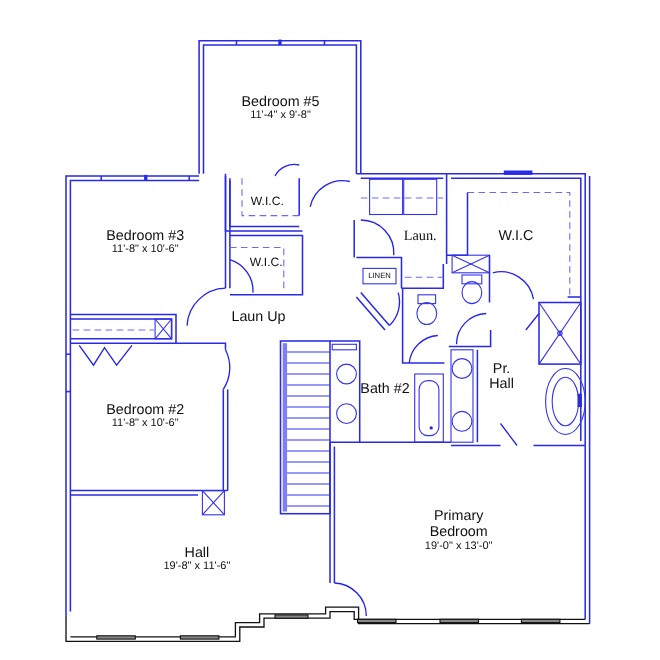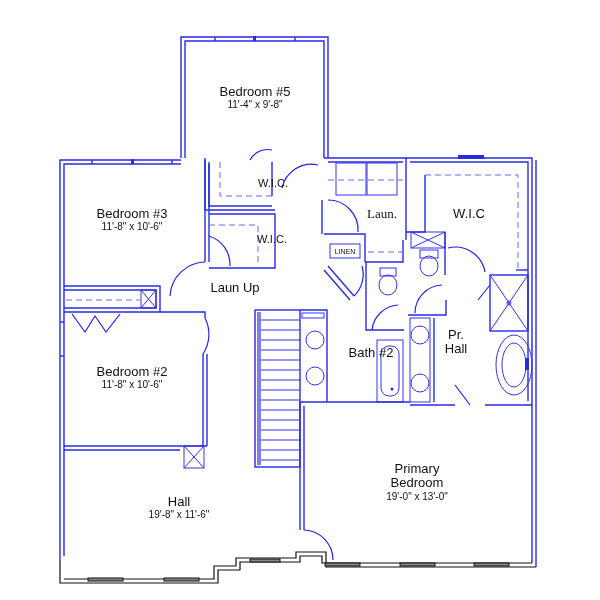--- a/index.html
+++ b/index.html
@@ -8,21 +8,21 @@
   .wall { fill: none; stroke: #2a2ae6; stroke-width: 1.4; }
   .dash { fill: none; stroke: #6a6af5; stroke-width: 1; stroke-dasharray: 6 4; }
   .fix { fill: none; stroke: #3333ee; stroke-width: 1; }
   .door { fill: none; stroke: #2222ee; stroke-width: 1.2; }
   .blk { fill: none; stroke: #111; stroke-width: 1.2; }
   .win { fill: #888; stroke: #111; stroke-width: 1; }
   .wfill { fill: #2a2ae6; }
   .label { position: absolute; font-family: "Liberation Sans", sans-serif; color: #111; text-align: center; white-space: nowrap; transform: translateX(-50%); line-height: 1.1; }
   .rname { font-size: 13px; }
   .rdim { font-size: 10px; }
-  .small { font-size: 11px; margin-left: 30px; }
+  .small { font-size: 11px; }
   .tiny { font-size: 7px; }
 </style>
 </head>
 <body>
 
 <svg id="plan" viewBox="0 0 600 600" xmlns="http://www.w3.org/2000/svg">
 
   <g>
     <path class="wall" d="M181,158 V37 H328 V158"></path>
     <path class="wall" d="M185,158 V41 H324 V158"></path>
@@ -204,17 +204,17 @@
   <div class="rname">Primary</div>
   <div class="rname">Bedroom</div>
   <div class="rdim">19'-0" x 13'-0"</div>
 </div>
 <div class="label small" style="left:243px;top:177px;">W.I.C.</div>
 <div class="label small" style="left:242px;top:233px;">W.I.C.</div>
 <div class="label rname" style="left:235px;top:281px;">Laun Up</div>
 <div class="label rname" style="left:382px;top:207px;font-family:Liberation Serif, serif;">Laun.</div>
 <div class="label rname" style="left:469px;top:207px;">W.I.C</div>
 <div class="label tiny" style="left:345px;top:248px;">LINEN</div>
-<div class="label rname" style="left:350px;top:346px;margin-left:21px;">Bath #2</div>
+<div class="label rname" style="left:350px;top:346px;">Bath #2</div>
 <div class="label" style="left:456px;top:328px;">
   <div class="rname">Pr.</div>
   <div class="rname">Hall</div>
 </div>
 
 </body></html>

